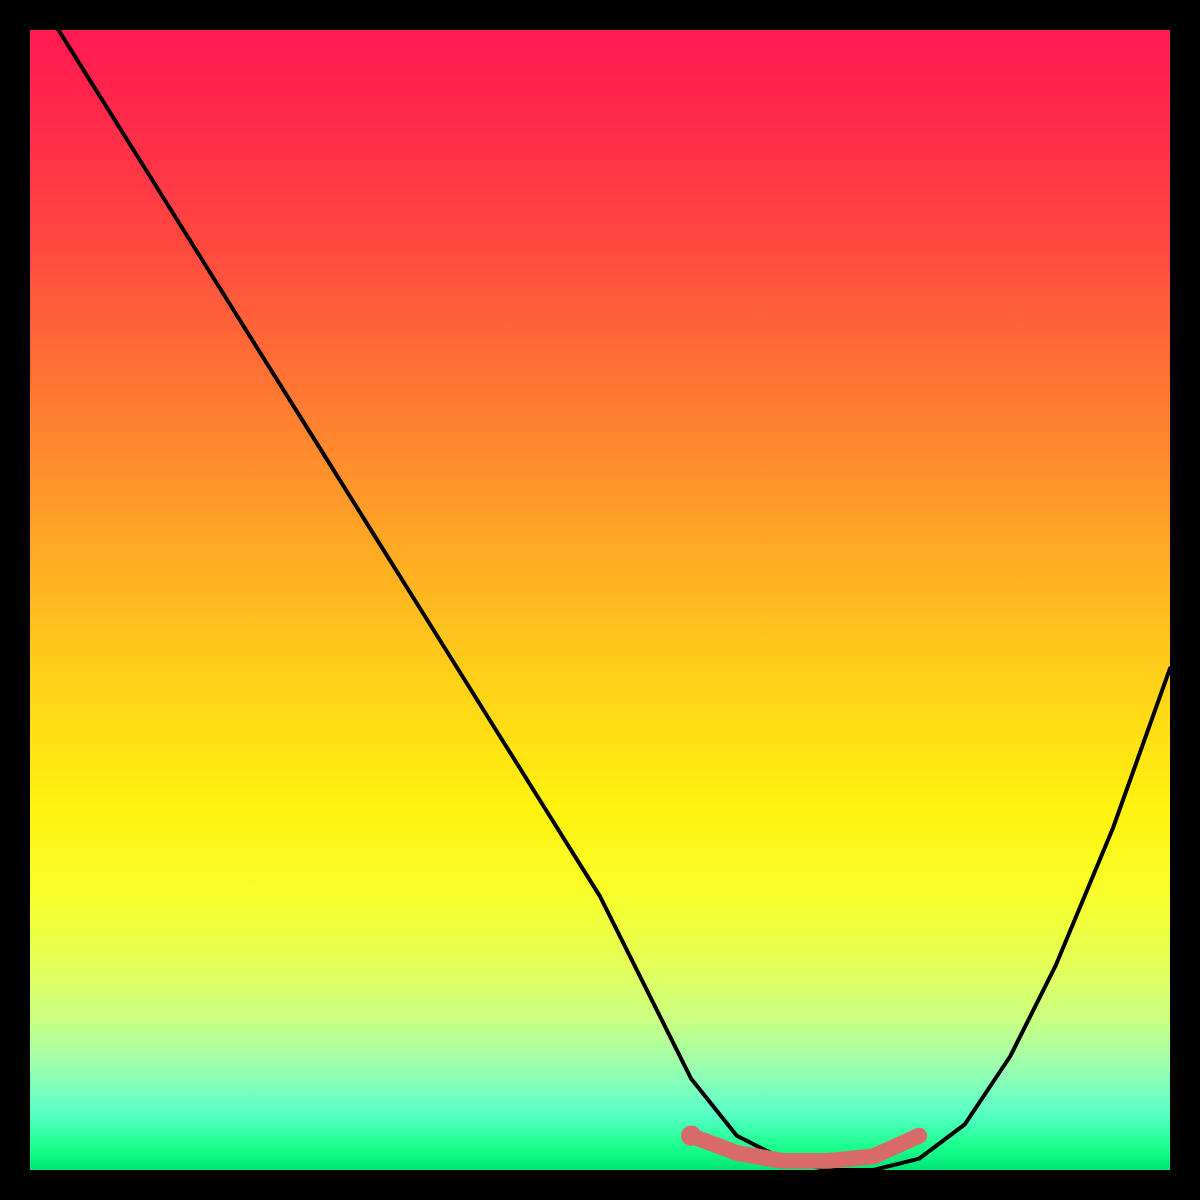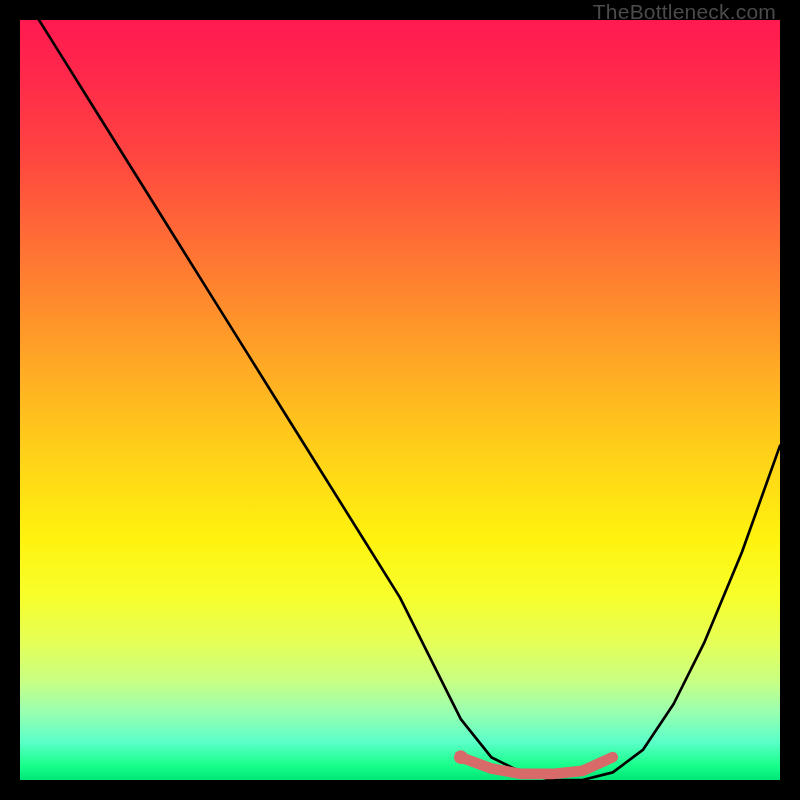--- a/index.html
+++ b/index.html
@@ -60,21 +60,20 @@
     height: 760px;
   }
 </style>
 </head>
 <body>
 
 <div class="frame">
 
   <div class="plot"></div>
 
-  <div class="watermark">TheBottleneck.com</div>
 
   <svg class="curve" viewBox="0 0 100 100" preserveAspectRatio="none">
     <path id="curve-path" fill="none" stroke-width="0.35" stroke-linecap="round" stroke-linejoin="round" d="M0.00 -4.00 L5.00 4.00 L10.00 12.00 L15.00 20.00 L20.00 28.00 L25.00 36.00 L30.00 44.00 L35.00 52.00 L40.00 60.00 L45.00 68.00 L50.00 76.00 L55.00 86.00 L58.00 92.00 L62.00 97.00 L66.00 99.00 L70.00 100.00 L74.00 100.00 L78.00 99.00 L82.00 96.00 L86.00 90.00 L90.00 82.00 L95.00 70.00 L100.00 56.00" stroke="#000000"></path>
     <path id="marker-path" fill="none" stroke-width="1.4" stroke-linecap="round" stroke-linejoin="round" d="M58.00 97.00 L62.00 98.50 L66.00 99.20 L70.00 99.20 L74.00 98.80 L78.00 97.00" stroke="#d86a6a"></path>
     <circle id="marker-dot" r="0.9" cx="58" cy="97" fill="#d86a6a"></circle>
   </svg>
 
 </div>
 
 </body></html>

